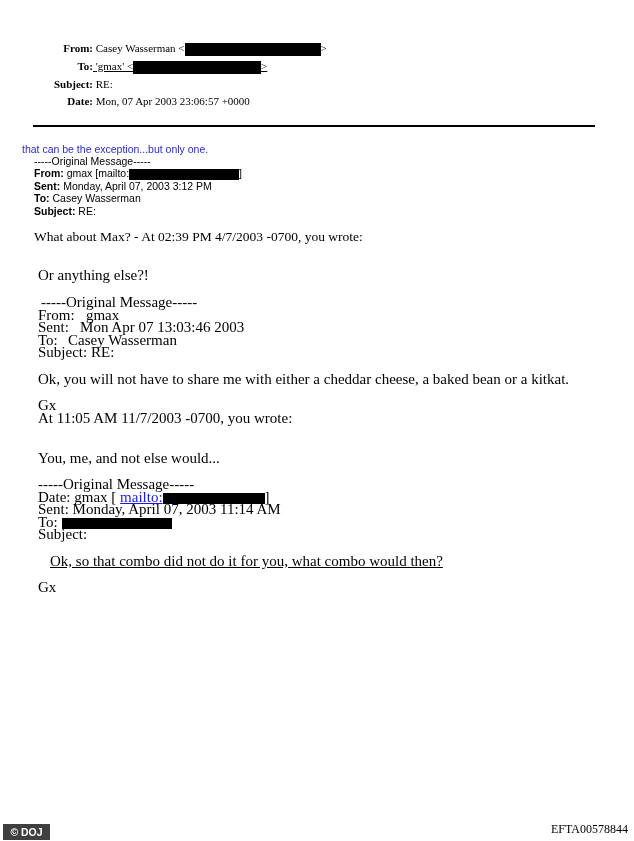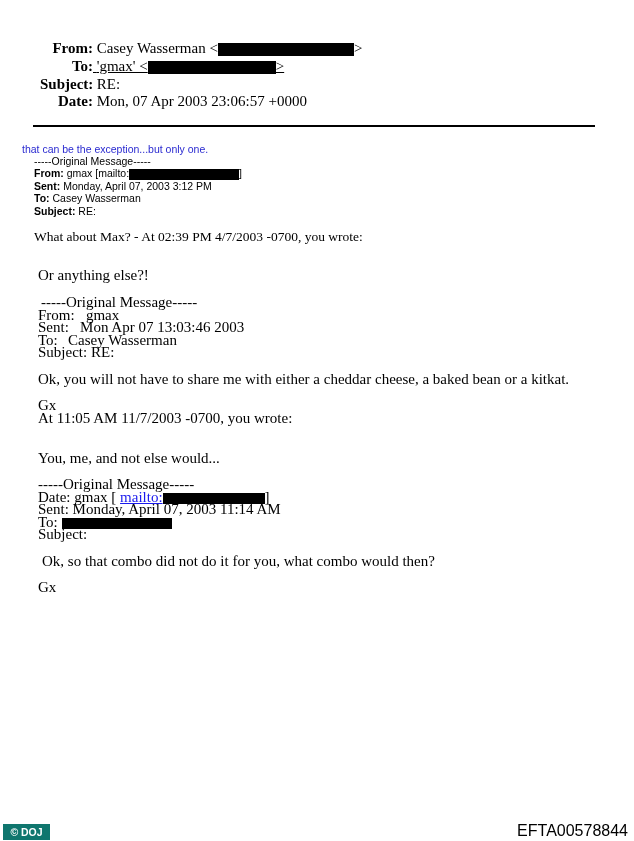--- a/index.html
+++ b/index.html
@@ -5,42 +5,42 @@
   html, body { margin: 0; padding: 0; }
   body {
     width: 634px; height: 841px; position: relative; overflow: hidden;
     background: #ffffff; color: #000;
     font-family: "Liberation Serif", "DejaVu Serif", serif;
   }
   .abs { position: absolute; white-space: nowrap; }
   .redact { display: inline-block; background: #000; vertical-align: middle; }
 
   
-  .hdr { font-size: 15px; line-height: 16px; }
+  .hdr { font-size: 11px; line-height: 16px; }
   .hdr .lbl { font-weight: bold; display: inline-block; text-align: right; }
   .rule { position: absolute; left: 33px; top: 125px; width: 562px; height: 2px; background: #000; }
 
   
   .sans { font-family: "Liberation Sans", "DejaVu Sans", sans-serif; font-size: 10.5px; line-height: 12.5px; }
   .blue { color: #2a2ad0; }
   .sans b { font-weight: bold; }
 
   .big { font-size: 13.5px; }
   .small { font-size: 15px; line-height: 12.5px; }
   .link { color: #1a1aee; text-decoration: underline; }
 
   .doj {
     position: absolute; left: 3px; top: 824px; width: 47px; height: 16px;
-    background: #0f766e; color: #fff;
+    background: #404040; color: #fff;
     font-family: "Liberation Sans", "DejaVu Sans", sans-serif; font-weight: bold;
     font-size: 10.5px; line-height: 16px; text-align: center;
   }
   .bates {
     position: absolute; right: 6px; top: 822px;
-    font-family: Liberation Sans, sans-serif; font-size: 16px;
+    font-family: Liberation Serif, serif; font-size: 12px;
   }
   .tab1 { display: inline-block; width: 30px; }
 </style>
 </head>
 <body>
 
 <div class="abs hdr" style="left:40px; top:40px;">
   <span class="lbl" style="width:53px;">From:</span>
   <span>Casey Wasserman &lt;</span><span class="redact" style="width:136px;height:13px;"></span><span>&gt;</span>
 </div>
@@ -101,17 +101,17 @@
 <div class="abs small" style="left:38px; top:478px;">-----Original Message-----</div>
 <div class="abs small" style="left:38px; top:490.5px;">
   <span>Date: gmax [ </span><a class="link">mailto:</a><span class="redact" style="width:102px;height:11px;"></span><span>]</span>
 </div>
 <div class="abs small" style="left:38px; top:503px;">Sent: Monday, April 07, 2003 11:14 AM</div>
 <div class="abs small" style="left:38px; top:515.5px;">
   <span>To:</span>&nbsp;<span class="redact" style="width:110px;height:11px;"></span>
 </div>
 <div class="abs small" style="left:38px; top:528px;">Subject:</div>
 
-<div class="abs small" style="left:42px; top:555px;">Ok, so that combo did not do it for you, what combo would then?</div>
+<div class="abs small" style="left:50px; top:555px;text-decoration:underline;">Ok, so that combo did not do it for you, what combo would then?</div>
 <div class="abs small" style="left:38px; top:581px;">Gx</div>
 
 <div class="doj">© DOJ</div>
 <div class="bates">EFTA00578844</div>
 
 </body></html>

